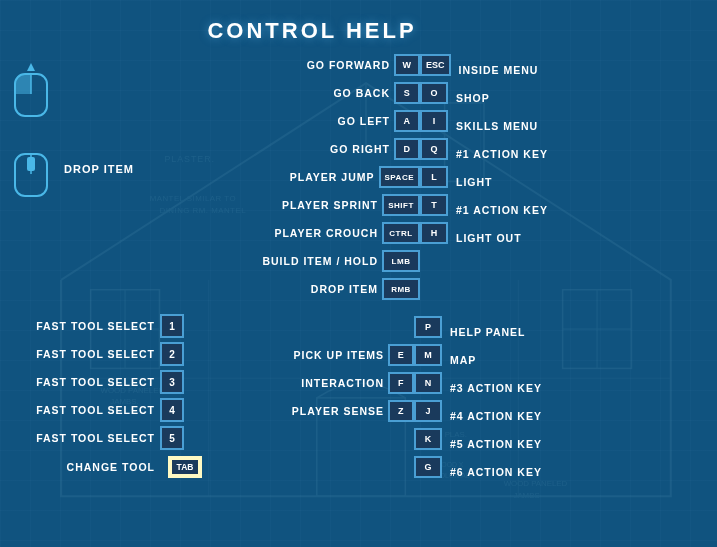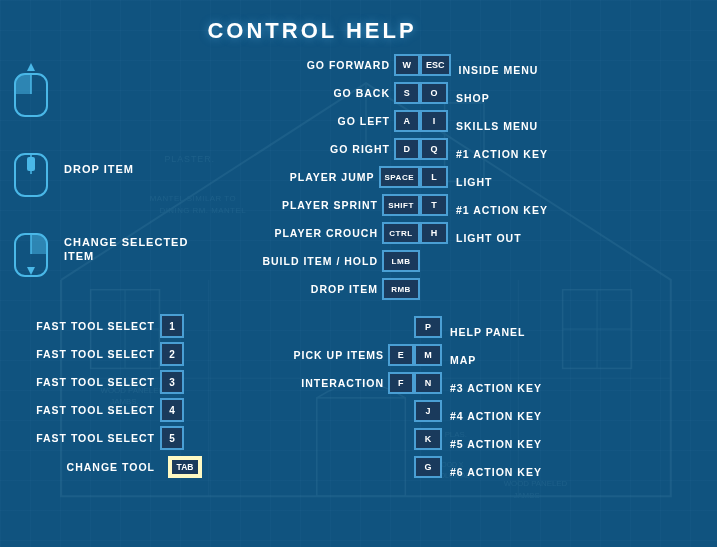--- a/index.html
+++ b/index.html
@@ -336,31 +336,20 @@
       <div class="mouse-row">
         <svg class="mouse-icon" viewBox="0 0 42 60">
           <rect x="5" y="15" width="32" height="42" rx="10" ry="10" fill="none" stroke="#4ab8e8" stroke-width="2"></rect>
           <line x1="21" y1="15" x2="21" y2="35" stroke="#4ab8e8" stroke-width="1.5"></line>
 
           <rect x="17" y="18" width="8" height="14" rx="2" fill="#4ab8e8"></rect>
         </svg>
         <div class="mouse-label">DROP ITEM</div>
       </div>
 
-      <div class="mouse-row">
-        <svg class="mouse-icon" viewBox="0 0 42 60">
-          <rect x="5" y="15" width="32" height="42" rx="10" ry="10" fill="none" stroke="#4ab8e8" stroke-width="2"></rect>
-          <line x1="21" y1="15" x2="21" y2="35" stroke="#4ab8e8" stroke-width="1.5"></line>
-
-          <polygon points="21,56 17,48 25,48" fill="#4ab8e8"></polygon>
-
-          <path d="M21,15 L27,15 Q37,15 37,25 L37,35 L21,35 Z" fill="#4ab8e8" opacity="0.5"></path>
-        </svg>
-        <div class="mouse-label">CHANGE SELECTED ITEM</div>
-      </div>
 
     </div>
 
     <div class="middle-col">
 
       <div class="key-row">
         <span class="key-row-label">GO FORWARD</span>
         <div class="key-badge">W</div>
       </div>
 
@@ -476,20 +465,24 @@
 
     <div class="bottom-middle">
       <div class="key-row" style="margin-top:20px;">
         <span class="key-row-label">PICK UP ITEMS</span>
         <div class="key-badge">E</div>
       </div>
       <div class="key-row">
         <span class="key-row-label">INTERACTION</span>
         <div class="key-badge">F</div>
       </div>
+      <div class="key-row">
+        <span class="key-row-label">PLAYER SENSE</span>
+        <div class="key-badge">Z</div>
+      </div>
     </div>
 
     <div class="bottom-right">
 
       <div class="right-key-row">
         <div class="right-key-badge">P</div>
         <span class="right-row-label">HELP PANEL</span>
       </div>
 
       <div class="right-key-row">

